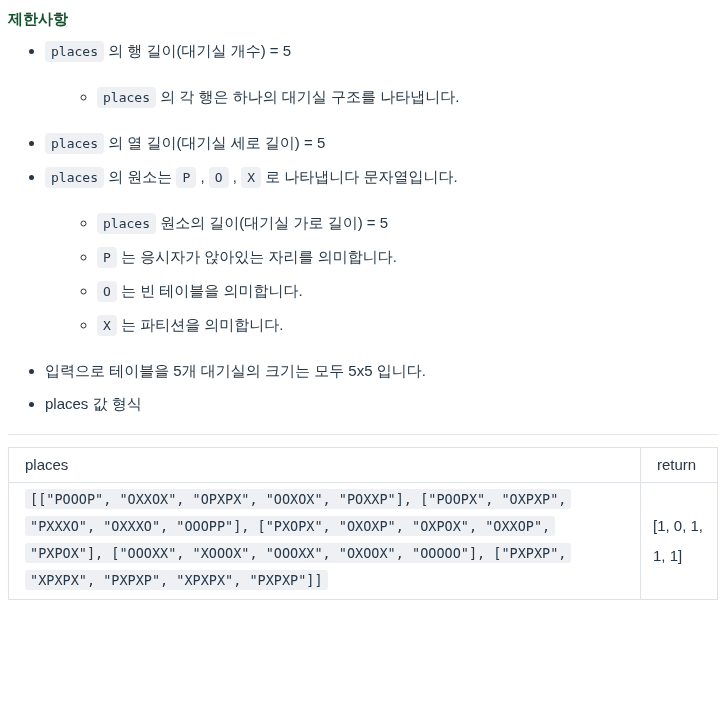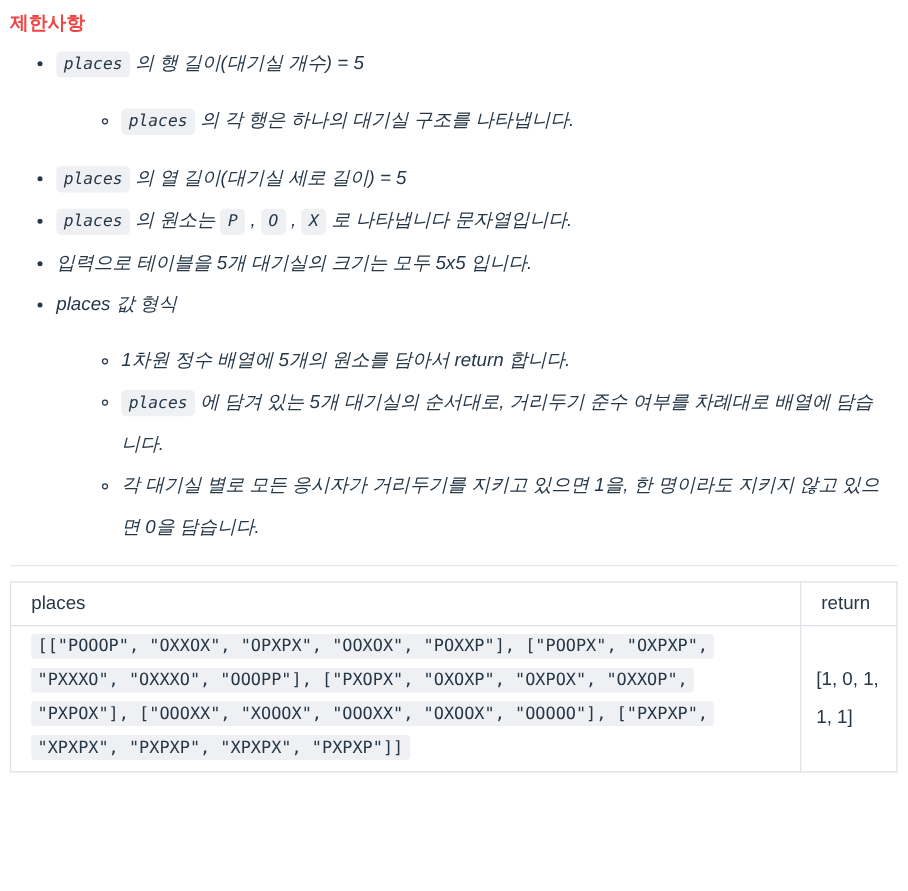--- a/index.html
+++ b/index.html
@@ -12,27 +12,26 @@
   .page {
     width: 726px;
     box-sizing: border-box;
     padding: 8px 8px 6px 8px;
   }
   .heading {
     font-size: 15px;
     font-weight: 600;
     line-height: 21px;
     margin: 0;
-    color: #ef4444;
+    color: #14532d;
   }
   ul.lvl1 {
     list-style-type: disc;
     margin: 5px 0 0 0;
     padding-left: 37px;
-    font-style: italic;
   }
   ul.lvl2 {
     list-style-type: circle;
     margin: 12px;
     padding-left: 40px;
   }
   li {
     font-size: 15px;
     line-height: 33px;
     color: #263747;
@@ -110,39 +109,42 @@
         </li>
       </ul>
     </li>
 
     <li>
       <code class="chip">places</code><span> 의 열 길이(대기실 세로 길이) = 5</span>
     </li>
 
     <li>
       <code class="chip">places</code><span> 의 원소는 </span><code class="chip">P</code><span> , </span><code class="chip">O</code><span> , </span><code class="chip">X</code><span> 로 나타냅니다 문자열입니다.</span>
+      <ul class="lvl2">
+        <li>
+          <code class="chip">places</code><span> 원소의 길이(대기실 가로 길이) = 5</span>
+        </li>
+        <li>
+          <code class="chip">P</code><span> 는 응시자가 앉아있는 자리를 의미합니다.</span>
+        </li>
+        <li>
+          <code class="chip">O</code><span> 는 빈 테이블을 의미합니다.</span>
+        </li>
+        <li>
+          <code class="chip">X</code><span> 는 파티션을 의미합니다.</span>
+        </li>
+      </ul>
     </li>
 
     <li>
       <span>입력으로 테이블을 5개 대기실의 크기는 모두 5x5 입니다.</span>
     </li>
 
     <li>
       <span>places 값 형식</span>
-      <ul class="lvl2">
-        <li>
-          <span>1차원 정수 배열에 5개의 원소를 담아서 return 합니다.</span>
-        </li>
-        <li>
-          <code class="chip">places</code><span> 에 담겨 있는 5개 대기실의 순서대로, 거리두기 준수 여부를 차례대로 배열에 담습니다.</span>
-        </li>
-        <li>
-          <span>각 대기실 별로 모든 응시자가 거리두기를 지키고 있으면 1을, 한 명이라도 지키지 않고 있으면 0을 담습니다.</span>
-        </li>
-      </ul>
     </li>
 
   </ul>
 
   <hr class="divider">
 
 
   <table class="io-table">
     <colgroup>
       <col class="col-places">

